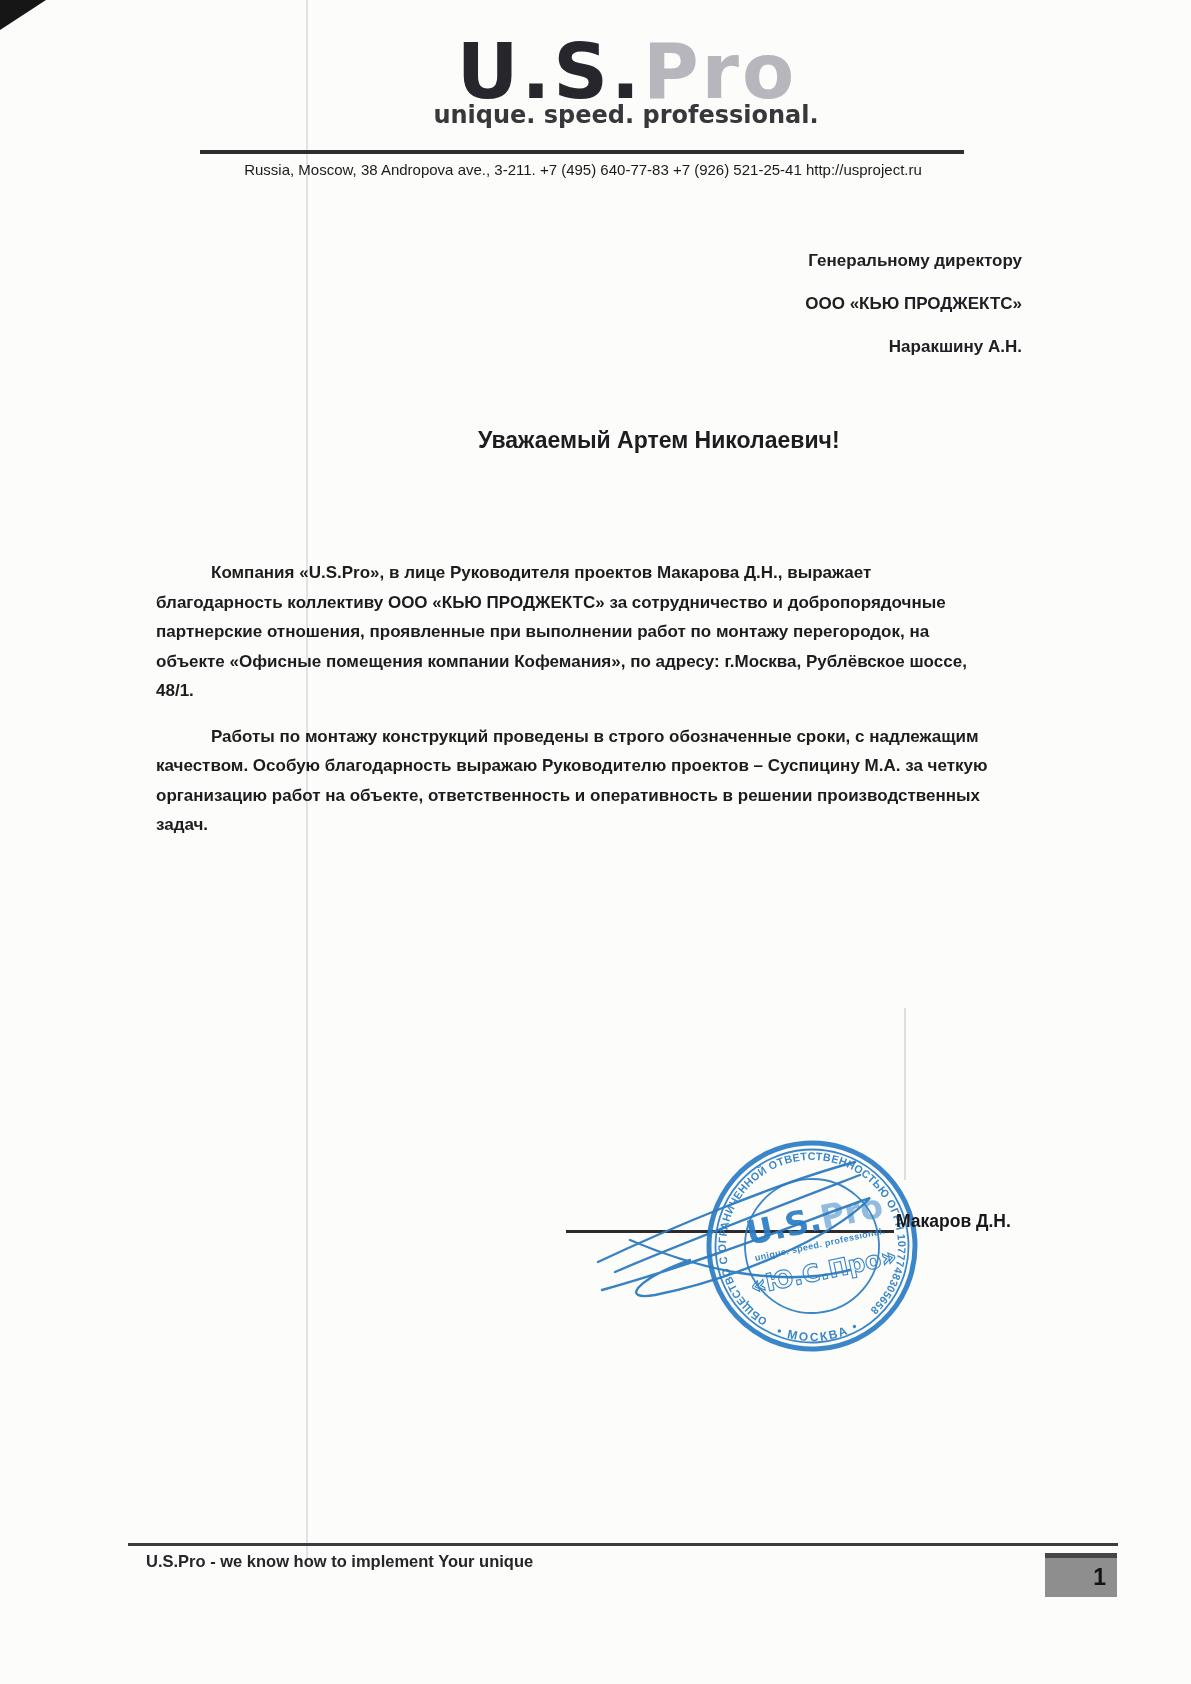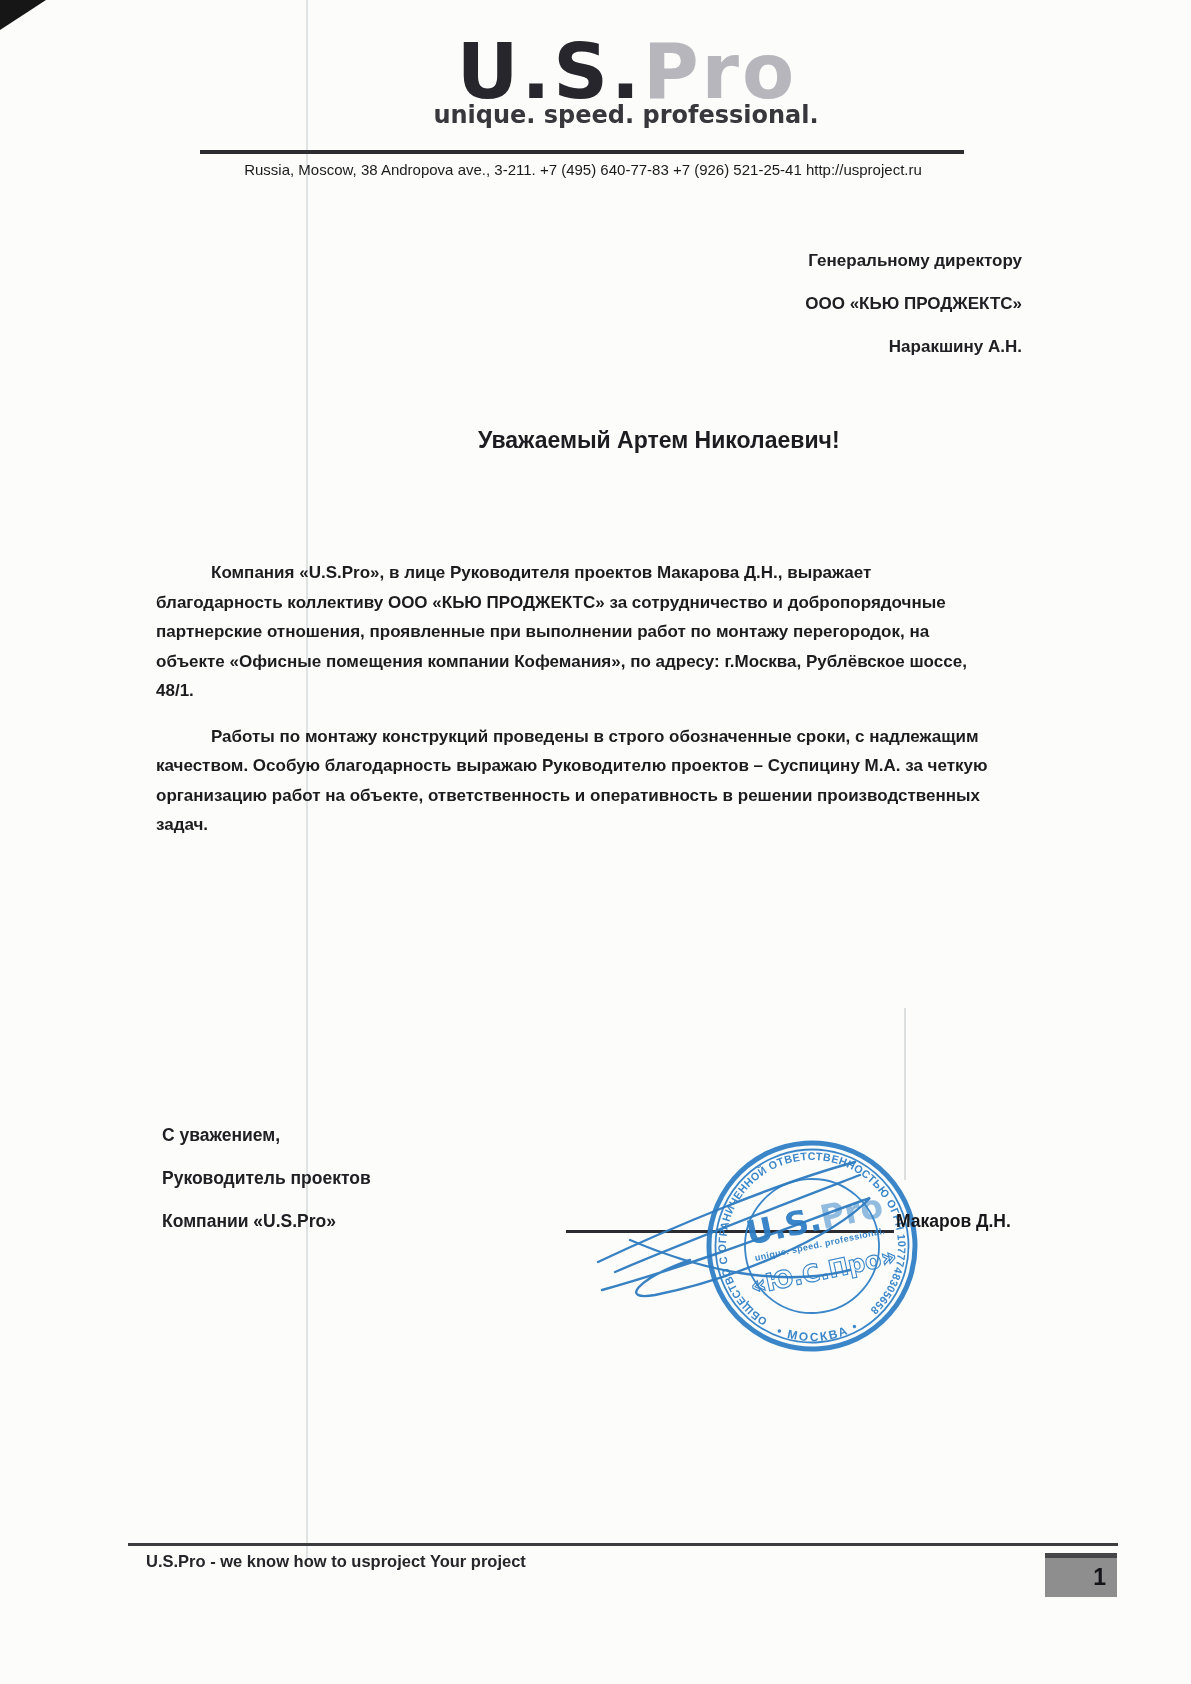--- a/index.html
+++ b/index.html
@@ -118,25 +118,20 @@
     <div>Наракшину А.Н.</div>
   </div>
 
   <div class="salutation">Уважаемый Артем Николаевич!</div>
 
   <div class="letter-body">
     <p>Компания «U.S.Pro», в лице Руководителя проектов Макарова Д.Н., выражает благодарность коллективу ООО «КЬЮ ПРОДЖЕКТС» за сотрудничество и добропорядочные партнерские отношения, проявленные при выполнении работ по монтажу перегородок, на объекте «Офисные помещения компании Кофемания», по адресу: г.Москва, Рублёвское шоссе, 48/1.</p>
     <p>Работы по монтажу конструкций проведены в строго обозначенные сроки, с надлежащим качеством. Особую благодарность выражаю Руководителю проектов – Суспицину М.А. за четкую организацию работ на объекте, ответственность и оперативность в решении производственных задач.</p>
   </div>
 
-  <div class="sign-block">
-    <div>С уважением,</div>
-    <div>Руководитель проектов</div>
-    <div>Компании «U.S.Pro»</div>
-  </div>
 
   <div class="sign-rule"></div>
 
   <svg class="stamp-svg" viewBox="0 0 280 280">
     <g fill="none" stroke="#2a7dc5">
       <circle cx="140" cy="140" r="103" stroke-width="5"></circle>
       <circle cx="140" cy="140" r="96.5" stroke-width="1.8"></circle>
       <circle cx="140" cy="140" r="67" stroke-width="1.8"></circle>
     </g>
     <defs>
@@ -161,18 +156,18 @@
       <path d="M38,142 C110,108 220,62 295,42"></path>
       <path d="M55,152 C130,120 235,80 300,55"></path>
       <path d="M42,170 C150,140 260,95 310,78 C270,120 170,160 95,175 C60,181 75,160 130,140"></path>
       <path d="M70,120 C140,150 220,168 290,150"></path>
     </g>
   </svg>
 
   <div class="signer-name">Макаров Д.Н.</div>
 
   <div class="footer-rule"></div>
-  <div class="footer-slogan">U.S.Pro - we know how to usproject Your project</div>
+  <div class="footer-slogan">U.S.Pro - we know how to implement Your unique</div>
   <div class="page-number-box">
     <span>1</span>
   </div>
 
 </div>
 
 </body></html>

